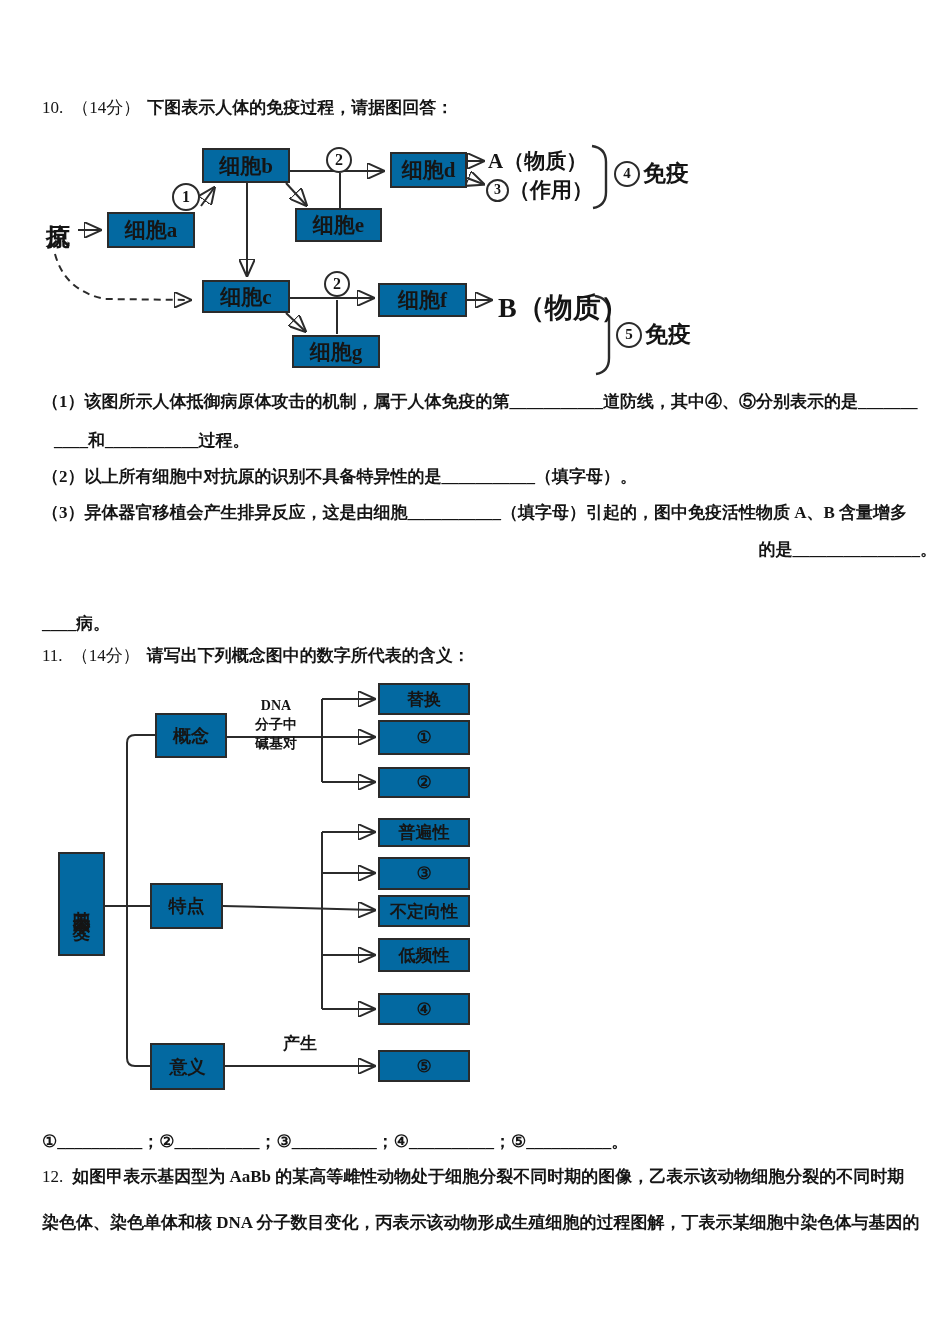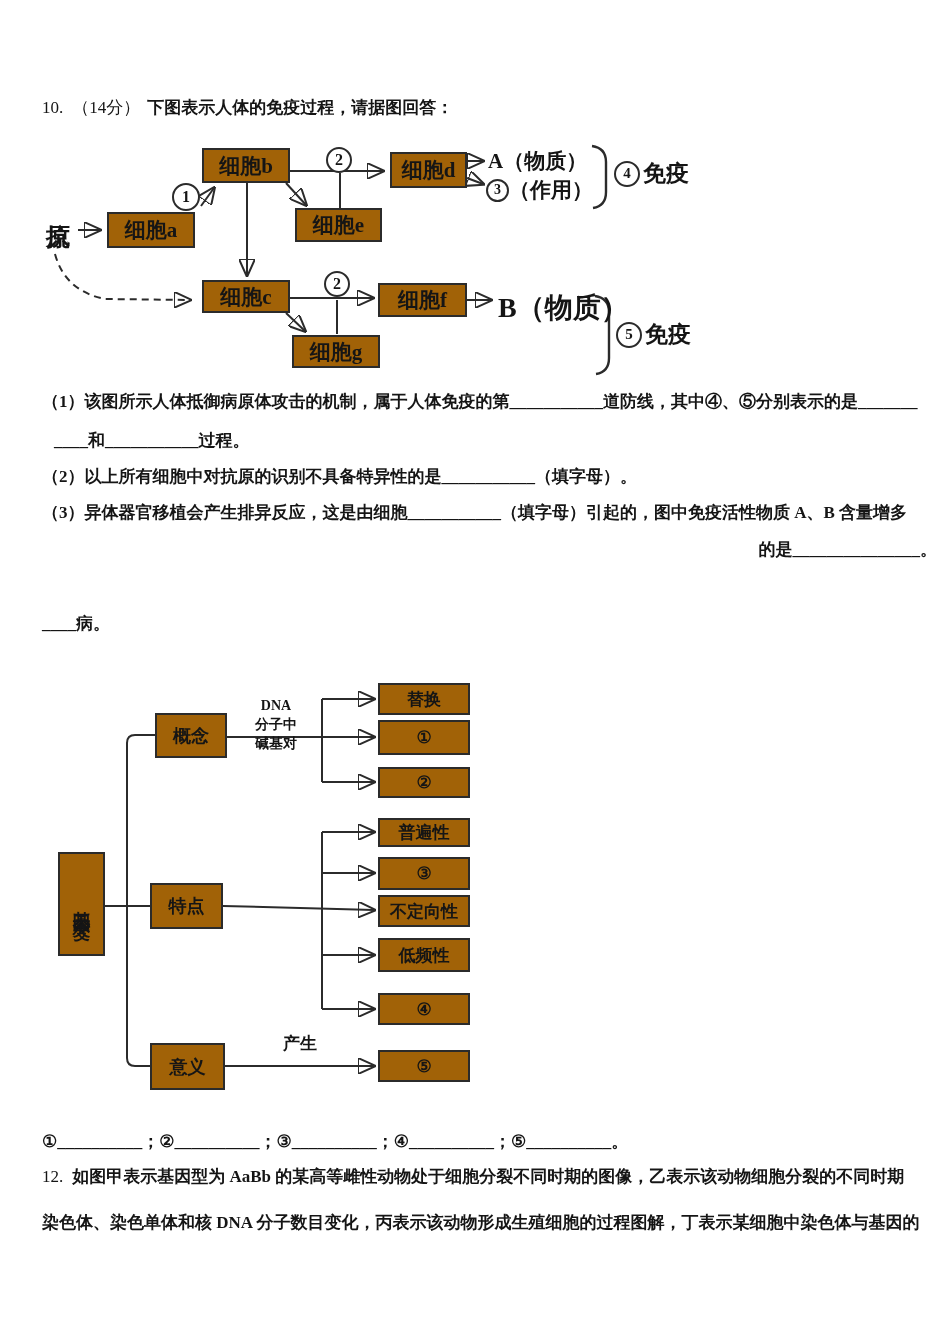--- a/index.html
+++ b/index.html
@@ -6,21 +6,21 @@
   #page{
     position:relative;width:950px;height:1344px;background:#fff;
     font-family:Liberation Serif, serif;color:#151515;
     overflow:hidden;
   }
   .tline{position:absolute;left:42px;width:895px;font-size:17px;line-height:22px;
          font-weight:bold;white-space:nowrap;}
   .qnum{font-weight:normal;margin-right:9px;}
   .qscore{font-weight:normal;margin-right:7px;}
   
-  .dbox{position:absolute;border:2px solid #2b2b2b;background:#a16207;
+  .dbox{position:absolute;border:2px solid #2b2b2b;background:#0369a1;
         display:flex;align-items:center;justify-content:center;
         font-weight:bold;box-sizing:border-box;}
   .d1cell{font-size:21px;}
   .d2leaf{font-size:17px;}
   .circ{position:absolute;border:2px solid #2b2b2b;border-radius:50%;background:#fff;
         display:flex;align-items:center;justify-content:center;
         font-weight:bold;box-sizing:border-box;}
   .vtext{position:absolute;writing-mode:vertical-rl;text-orientation:upright;
          font-weight:bold;white-space:nowrap;}
   .dlabel{position:absolute;font-weight:bold;white-space:nowrap;}
@@ -95,20 +95,23 @@
     </div>
   </div>
 
   <div class="tline" style="top:391px;">（1）该图所示人体抵御病原体攻击的机制，属于人体免疫的第___________道防线，其中④、⑤分别表示的是_______</div>
   <div class="tline" style="top:430px;margin-left:12px;">____和___________过程。</div>
   <div class="tline" style="top:466px;">（2）以上所有细胞中对抗原的识别不具备特异性的是___________（填字母）。</div>
   <div class="tline" style="top:502px;">（3）异体器官移植会产生排异反应，这是由细胞___________（填字母）引起的，图中免疫活性物质 A、B 含量增多</div>
   <div class="tline" style="top:539px;text-align:right;">的是_______________。</div>
   <div class="tline" style="top:613px;">____病。</div>
 
+  <div class="tline" style="top:645px;">
+    <span class="qnum">11.</span><span class="qscore">（14分）</span><span>请写出下列概念图中的数字所代表的含义：</span>
+  </div>
 
   <div style="position:absolute;left:0;top:672px;width:950px;height:448px;">
 
     <svg width="950" height="448" viewBox="0 0 950 448">
       <path d="M155,63 L135,63 Q127,63 127,71 L127,386 Q127,394 135,394 L150,394" stroke-width="2"></path>
       <path d="M105,234 L150,234" stroke-width="2"></path>
       <path d="M227,65 L374,65" stroke-width="2" marker-end="url(#ah2)"></path>
       <path d="M322,27 L322,110" stroke-width="2"></path>
       <path d="M322,27 L374,27" stroke-width="2" marker-end="url(#ah2)"></path>
       <path d="M322,110 L374,110" stroke-width="2" marker-end="url(#ah2)"></path>

